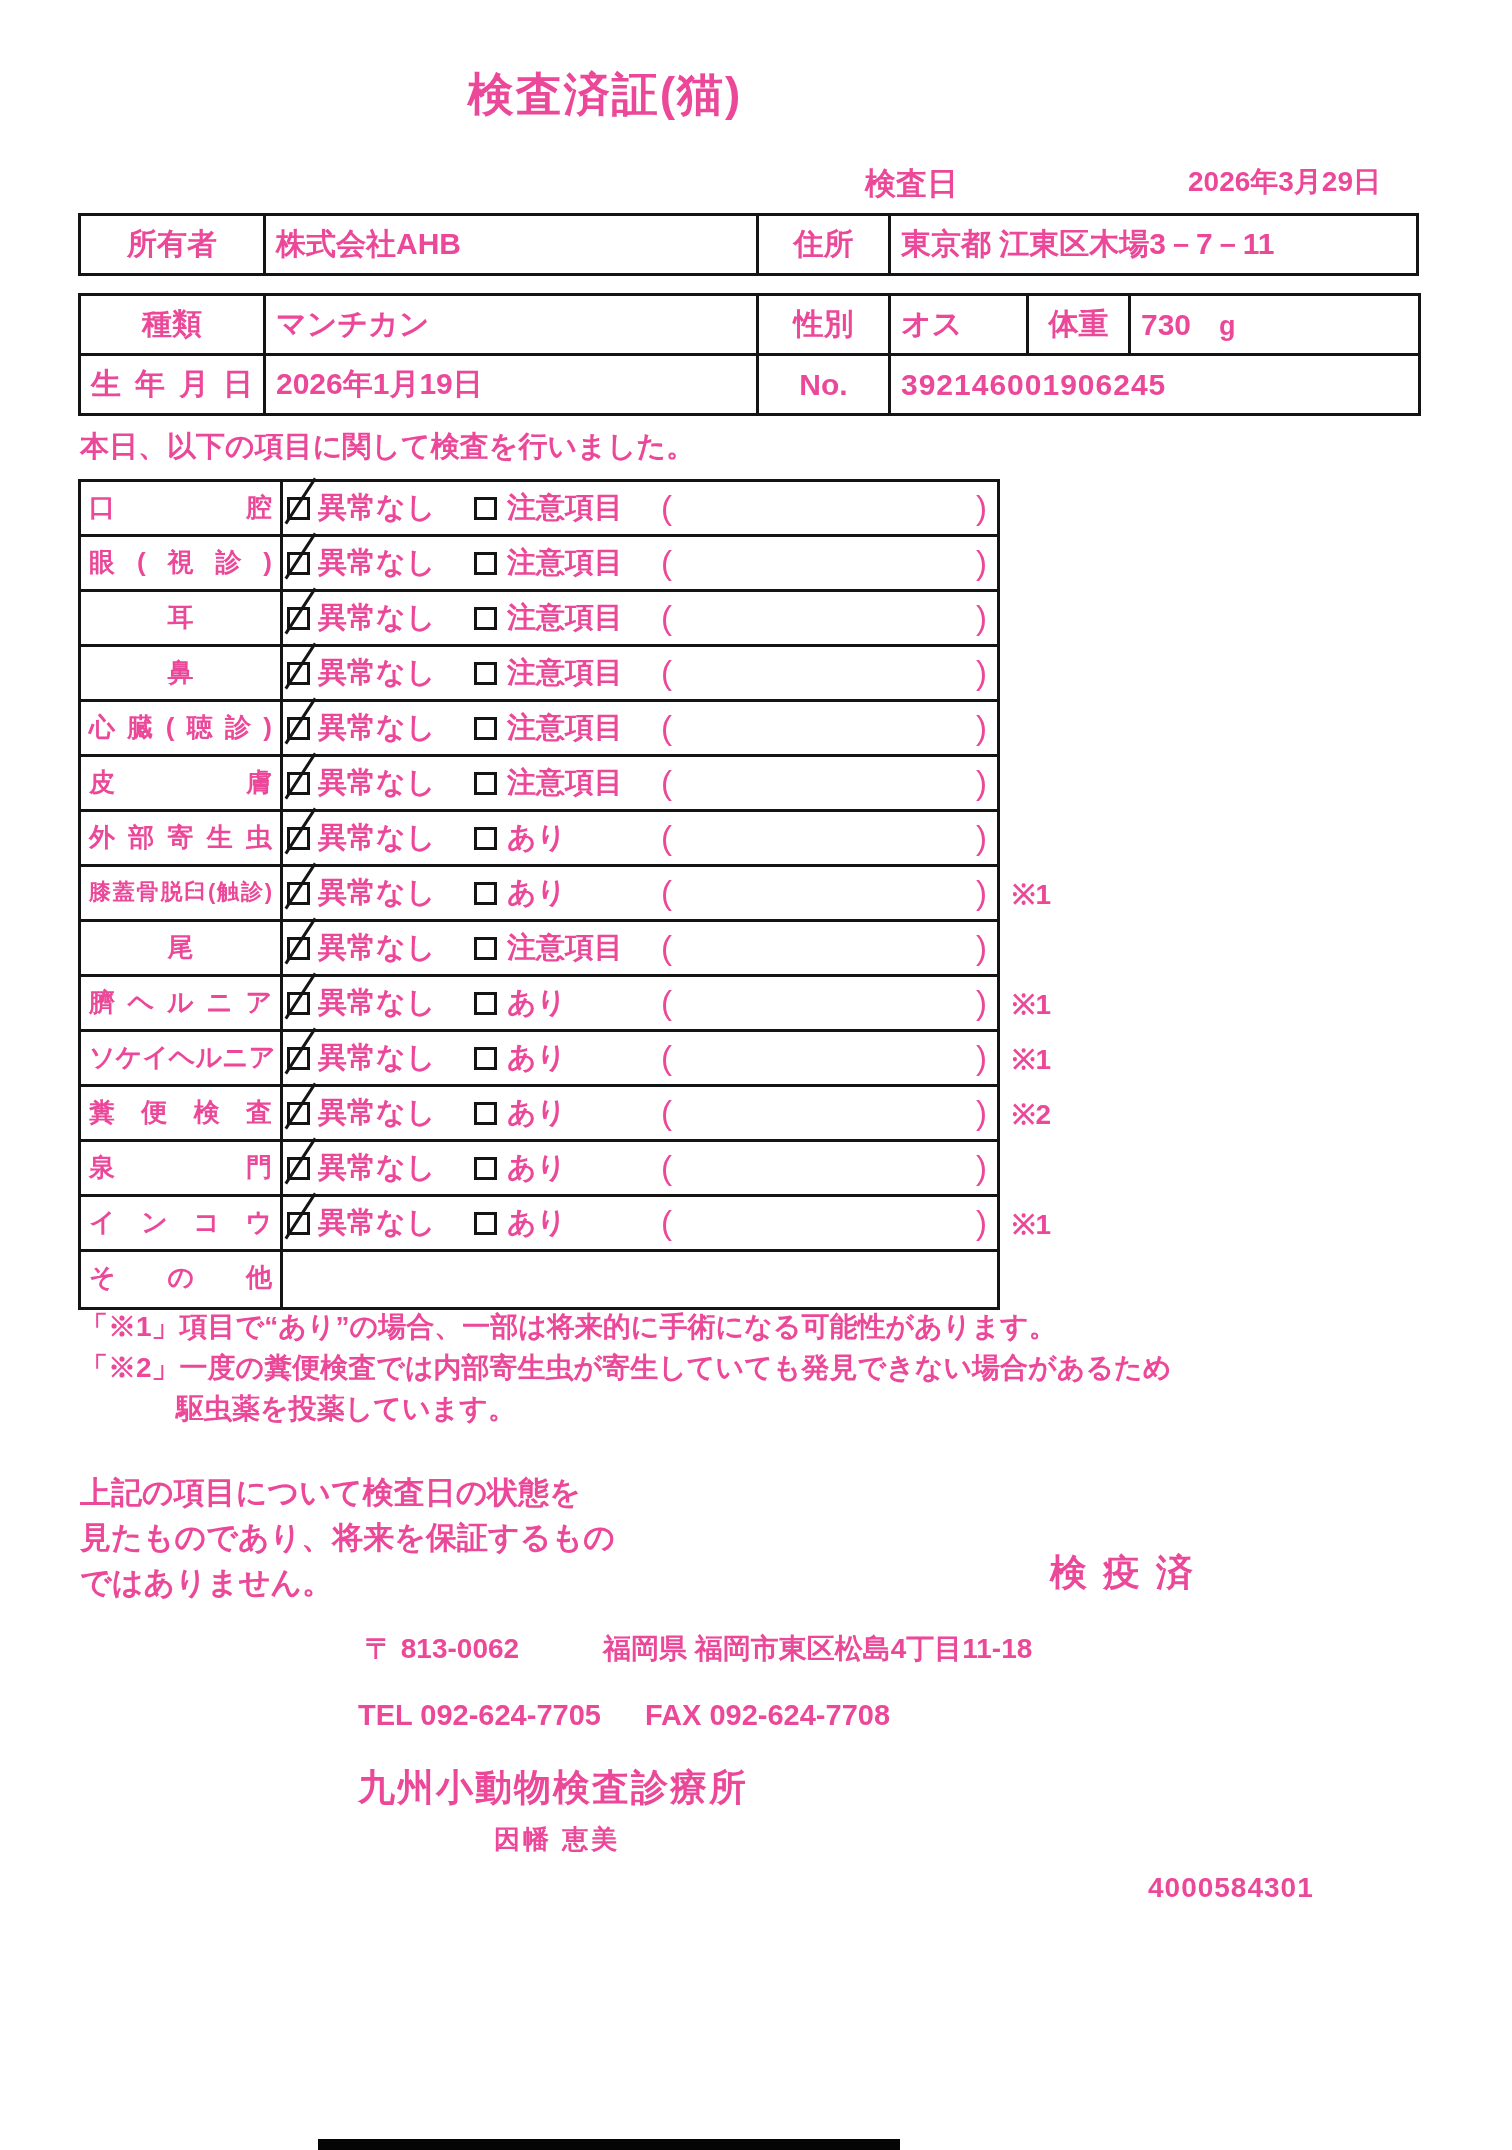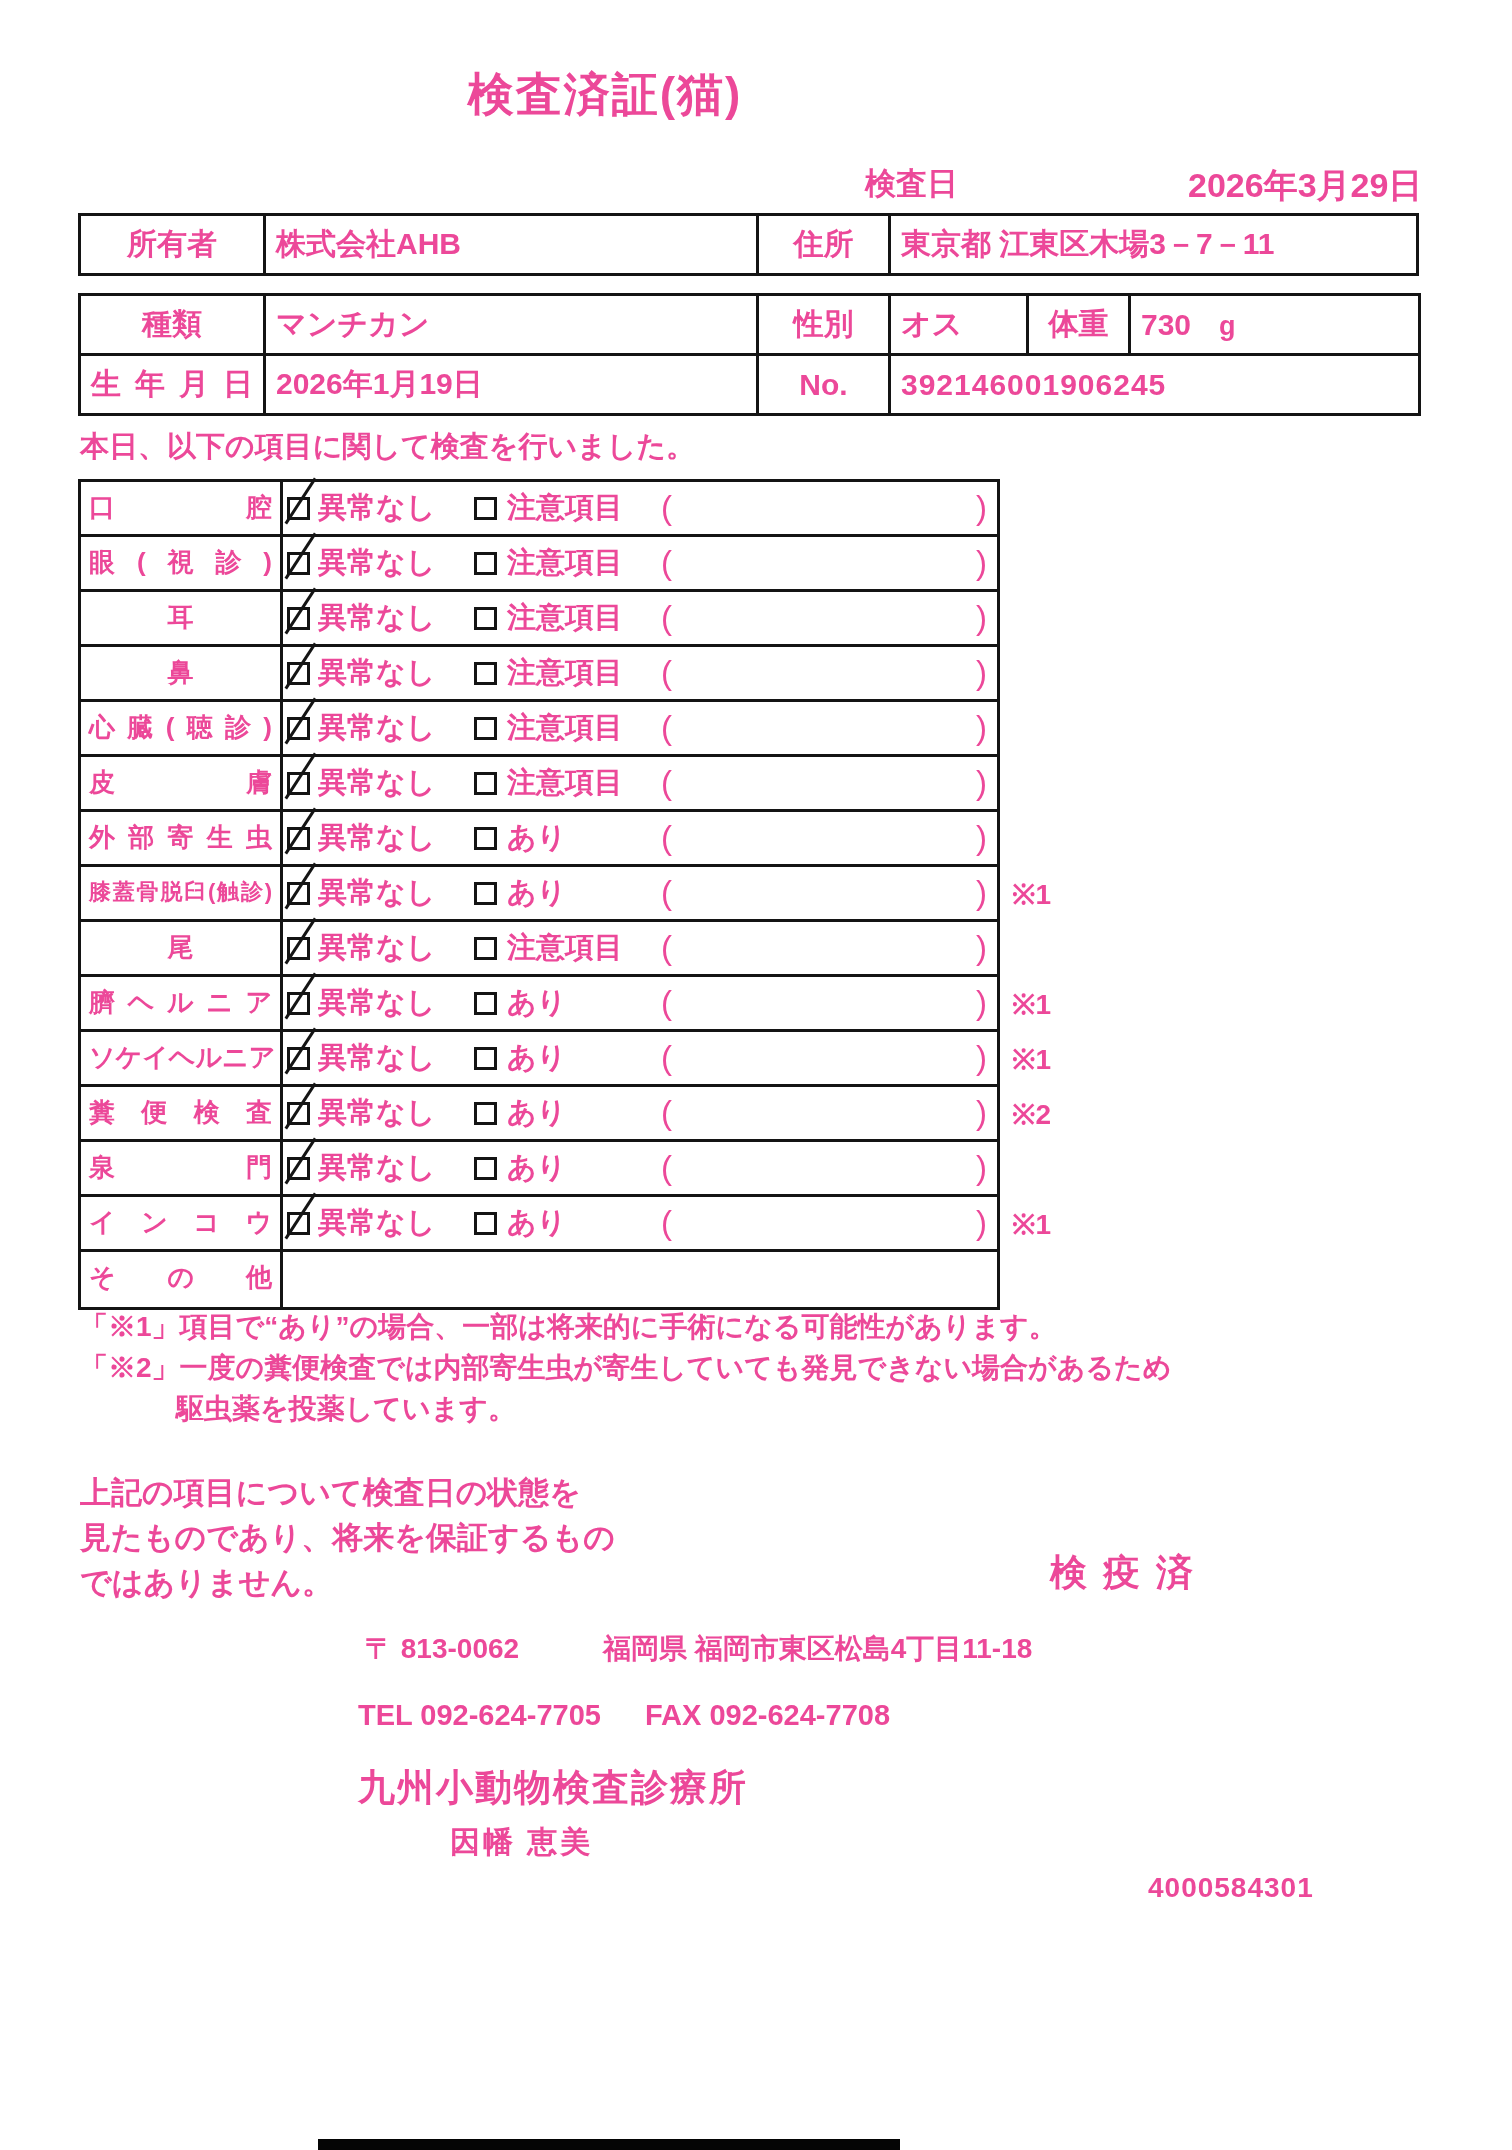--- a/index.html
+++ b/index.html
@@ -7,21 +7,21 @@
   .page {
     position:relative; width:1512px; height:2150px; margin:0 auto;
     background:#ffffff; color:#ec4899; overflow:hidden;
     font-family:"Liberation Sans", sans-serif; font-weight:700;
   }
   .title {
     position:absolute; left:0; top:64px; width:1210px;
     text-align:center; font-size:46px; letter-spacing:2px;
   }
   .date-label { position:absolute; left:865px; top:163px; font-size:31px; }
-  .date-value { position:absolute; left:1188px; top:163px; font-size:34px; }
+  .date-value { position:absolute; left:1188px; top:163px; font-size:28px; }
 
   table.grid { border-collapse:collapse; table-layout:fixed; }
   table.grid td { border:3px solid #141414; height:60px; font-size:30px; padding:0 10px; }
   td.lab { text-align:center; padding:0 6px; }
   td.val { text-align:left; padding-left:14px; }
   .owner-table { position:absolute; left:78px; top:213px; width:1340px; }
   .pet-table   { position:absolute; left:78px; top:293px; width:1340px; }
   td.w-val { padding-right:26px; }
   td.w-val .unit { display:inline-block; margin-left:28px; font-size:27px; }
   td.no-val { font-size:31px; letter-spacing:1px; }
@@ -64,21 +64,21 @@
   .footnotes .indent { padding-left:96px; }
 
   .statement { position:absolute; left:80px; top:1470px; font-size:31px; line-height:45px; }
   .stamp { position:absolute; left:1050px; top:1548px; font-size:37px; letter-spacing:16px; white-space:nowrap; }
 
   .postal-row { position:absolute; left:365px; top:1630px; font-size:28px; }
   .postal-row .addr { margin-left:76px; }
   .tel-row { position:absolute; left:358px; top:1699px; font-size:29px; }
   .tel-row .fax { margin-left:36px; }
   .clinic { position:absolute; left:358px; top:1763px; font-size:37px; letter-spacing:2px; }
-  .person { position:absolute; left:450px; top:1822px; font-size:30px; letter-spacing:3px; }
+  .person { position:absolute; left:494px; top:1822px; font-size:26px; letter-spacing:3px; }
   .serial { position:absolute; left:1148px; top:1872px; font-size:28px; letter-spacing:1px;text-align:right; }
   .bottom-bar { position:absolute; left:318px; bottom:0; width:582px; height:11px; background:#050505; }
 </style>
 </head>
 <body>
 
 <div class="page">
 
   <div class="title">検査済証(猫)</div>
   <div class="date-label">検査日</div>

